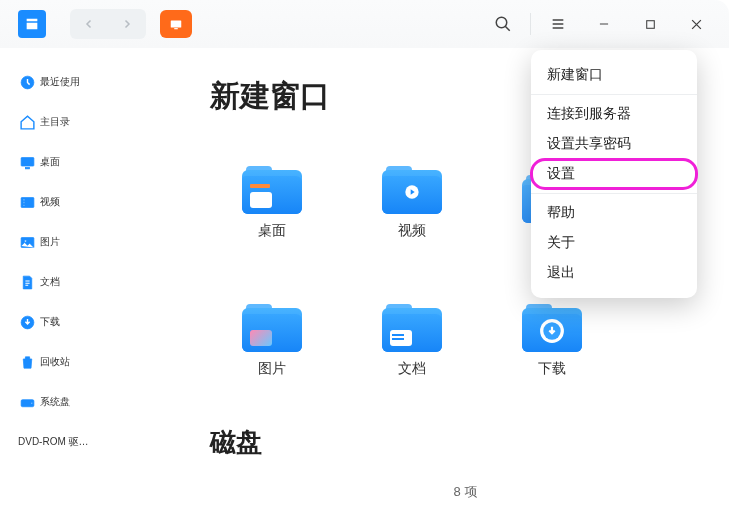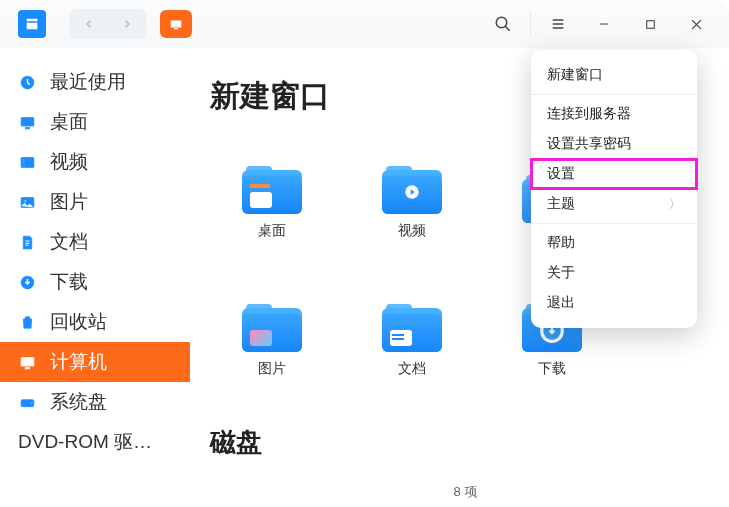--- a/index.html
+++ b/index.html
@@ -9,41 +9,41 @@
 .app-logo svg{width:16px;height:16px;fill:#fff;}
 .nav-btns{display:flex;gap:6px;margin-left:24px;background:#eef1f3;border-radius:6px;padding:3px;}
 .nav-btn{width:32px;height:24px;display:flex;align-items:center;justify-content:center;border-radius:4px;color:#b7bdc3;}
 .tab-btn{width:32px;height:28px;background:#ff6a1a;border-radius:6px;margin-left:14px;display:flex;align-items:center;justify-content:center;}
 .tab-btn svg{width:16px;height:14px;fill:#fff;}
 .spacer{flex:1;}
 .title-icon{width:46px;height:48px;display:flex;align-items:center;justify-content:center;color:#444;}
 .divider-v{width:1px;height:22px;background:#e3e6e8;margin:0 4px;}
 .content{display:flex;height:459px;}
 .sidebar{width:190px;padding:14px 0 0 0;}
-.sb-item{height:40px;display:flex;align-items:center;padding-left:18px;gap:14px;color:#333;font-size:19px;cursor:pointer;}
+.sb-item{height:40px;display:flex;align-items:center;padding-left:18px;gap:4px;color:#333;font-size:10px;cursor:pointer;}
 .sb-item.active{background:#ff6a1a;color:#fff;}
 .sb-item .ic{width:18px;height:18px;display:flex;align-items:center;justify-content:center;}
 .sb-item .ic svg{width:17px;height:17px;}
 .sb-item:not(.active) .ic svg{fill:#1a8cff;stroke:#1a8cff;}
 .sb-item.active .ic svg{fill:#fff;stroke:#fff;}
 .main{flex:1;padding:28px 0 0 20px;position:relative;}
 .h1{font-size:30px;font-weight:600;color:#222;margin-bottom:26px;}
 .grid{display:flex;flex-wrap:wrap;gap:18px 16px;}
 .tile{width:124px;height:120px;display:flex;flex-direction:column;align-items:center;justify-content:center;border-radius:10px;cursor:pointer;}
 .folder-ic{width:60px;height:48px;position:relative;margin-bottom:8px;}
 .folder-back{position:absolute;width:60px;height:44px;top:4px;background:linear-gradient(#48b3ff,#1d8dff);border-radius:6px;}
 .folder-tab{position:absolute;width:26px;height:14px;top:0;left:4px;background:#5fb9ff;border-radius:4px 4px 0 0;}
 .folder-front{position:absolute;width:60px;height:38px;top:10px;background:linear-gradient(#37a6ff,#1785f7);border-radius:4px 6px 6px 6px;}
 .folder-badge{position:absolute;width:22px;height:16px;bottom:6px;left:8px;border-radius:3px;}
 .tile-label{font-size:14px;color:#333;}
 .h2{font-size:26px;font-weight:700;color:#222;margin-top:24px;}
 .footer{position:absolute;bottom:6px;left:12px;right:0;text-align:center;font-size:13px;color:#666;}
 .menu{position:absolute;top:50px;right:32px;width:166px;background:#fff;border-radius:10px;box-shadow:0 8px 28px rgba(0,0,0,.2);padding:10px 0;z-index:10;}
 .menu-item{height:30px;padding:0 16px;display:flex;align-items:center;font-size:14px;color:#222;cursor:pointer;}
-.menu-item.hl{outline:3px solid #f020d8;outline-offset:-2px;}
+.menu-item.hl{outline:3px solid #f020d8;outline-offset:-2px;border-radius:14px;}
 .menu-item .chev{margin-left:auto;color:#888;font-size:12px;}
 .menu-sep{height:1px;background:#eceef0;margin:4px 0;}
 </style>
 </head>
 <body>
 
 <div class="titlebar">
   <div class="app-logo">
       <svg viewBox="0 0 24 24">
         <path d="M4 4h16v4H4zM4 10h16v10H4z"></path>
@@ -104,20 +104,28 @@
           <svg viewBox="0 0 24 24">
             <circle cx="12" cy="12" r="9" fill="#1a8cff"></circle>
             <path d="M12 7v5l3 3" stroke="#fff" stroke-width="2" fill="none"></path>
           </svg>
         </span>
         <span>最近使用</span>
       </div>
       <div class="sb-item">
         <span class="ic">
           <svg viewBox="0 0 24 24">
+            <path d="M3 11l9-8 9 8v10H3z" fill="none" stroke-width="2"></path>
+          </svg>
+        </span>
+        <span>主目录</span>
+      </div>
+      <div class="sb-item">
+        <span class="ic">
+          <svg viewBox="0 0 24 24">
             <rect x="3" y="5" width="18" height="12" rx="1"></rect>
             <rect x="9" y="19" width="6" height="2"></rect>
           </svg>
         </span>
         <span>桌面</span>
       </div>
       <div class="sb-item">
         <span class="ic">
           <svg viewBox="0 0 24 24">
             <rect x="3" y="5" width="18" height="14" rx="1"></rect>
@@ -156,29 +164,20 @@
         </span>
         <span>下载</span>
       </div>
       <div class="sb-item">
         <span class="ic">
           <svg viewBox="0 0 24 24">
             <path d="M6 7h12l-1 13H7zM9 4h6v3H9z"></path>
           </svg>
         </span>
         <span>回收站</span>
-      </div>
-      <div class="sb-item active">
-        <span class="ic">
-          <svg viewBox="0 0 24 24">
-            <rect x="3" y="5" width="18" height="12" rx="1"></rect>
-            <rect x="9" y="19" width="6" height="2"></rect>
-          </svg>
-        </span>
-        <span>计算机</span>
       </div>
       <div class="sb-item">
         <span class="ic">
           <svg viewBox="0 0 24 24">
             <rect x="3" y="8" width="18" height="10" rx="2"></rect>
             <circle cx="18" cy="13" r="1" fill="#fff"></circle>
           </svg>
         </span>
         <span>系统盘</span>
       </div>
@@ -265,24 +264,20 @@
     <div class="menu-sep"></div>
     <div class="menu-item">
       <span>连接到服务器</span>
     </div>
     <div class="menu-item">
       <span>设置共享密码</span>
     </div>
     <div class="menu-item hl">
       <span>设置</span>
     </div>
-    <div class="menu-item">
-      <span>主题</span>
-      <span class="chev">〉</span>
-    </div>
     <div class="menu-sep"></div>
     <div class="menu-item">
       <span>帮助</span>
     </div>
     <div class="menu-item">
       <span>关于</span>
     </div>
     <div class="menu-item">
       <span>退出</span>
     </div>

